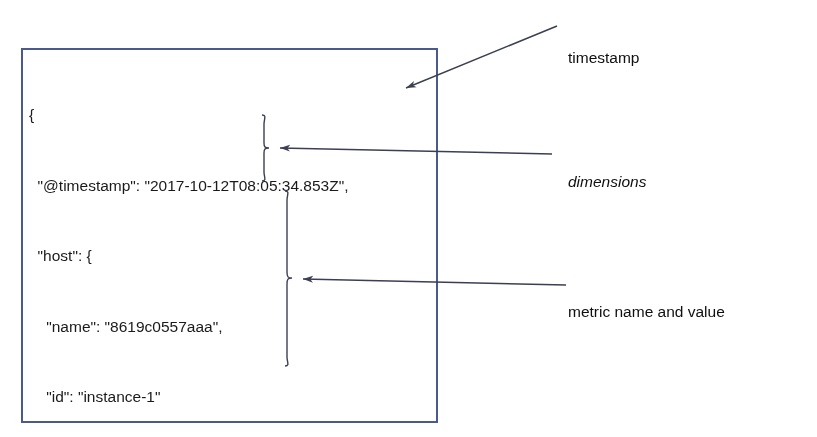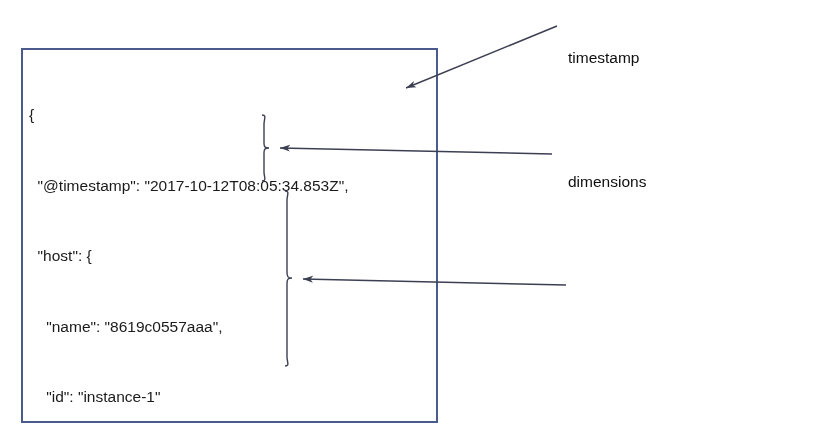--- a/index.html
+++ b/index.html
@@ -52,21 +52,21 @@
   .annotation-label {
     position: absolute;
     font-family: "Liberation Sans", sans-serif;
     font-size: 15.5px;
     color: #0f0f0f;
     white-space: nowrap;
     line-height: 18px;
     margin-top: 27px;
   }
   .label-timestamp  { left: 568px; top: 22px; }
-  .label-dimensions { left: 568px; top: 146px; }
+  .label-dimensions { left: 568px; top: 146px; font-style: italic; }
   .label-metric     { left: 568px; top: 276px; }
 
   
   .overlay {
     position: absolute;
     left: 0;
     top: 0;
     width: 817px;
     height: 437px;
     pointer-events: none;
@@ -118,14 +118,15 @@
 
     <line x1="552" y1="154" x2="280" y2="148" stroke="#3c3f52" stroke-width="1.4" marker-end="url(#arrowhead)"></line>
 
     <line x1="566" y1="285" x2="303" y2="279" stroke="#3c3f52" stroke-width="1.4" marker-end="url(#arrowhead)"></line>
   </svg>
 
   <div class="annotation-label label-timestamp">timestamp</div>
 
   <div class="annotation-label label-dimensions">dimensions</div>
 
+  <div class="annotation-label label-metric">metric name and value</div>
 
 </div>
 
 </body></html>

